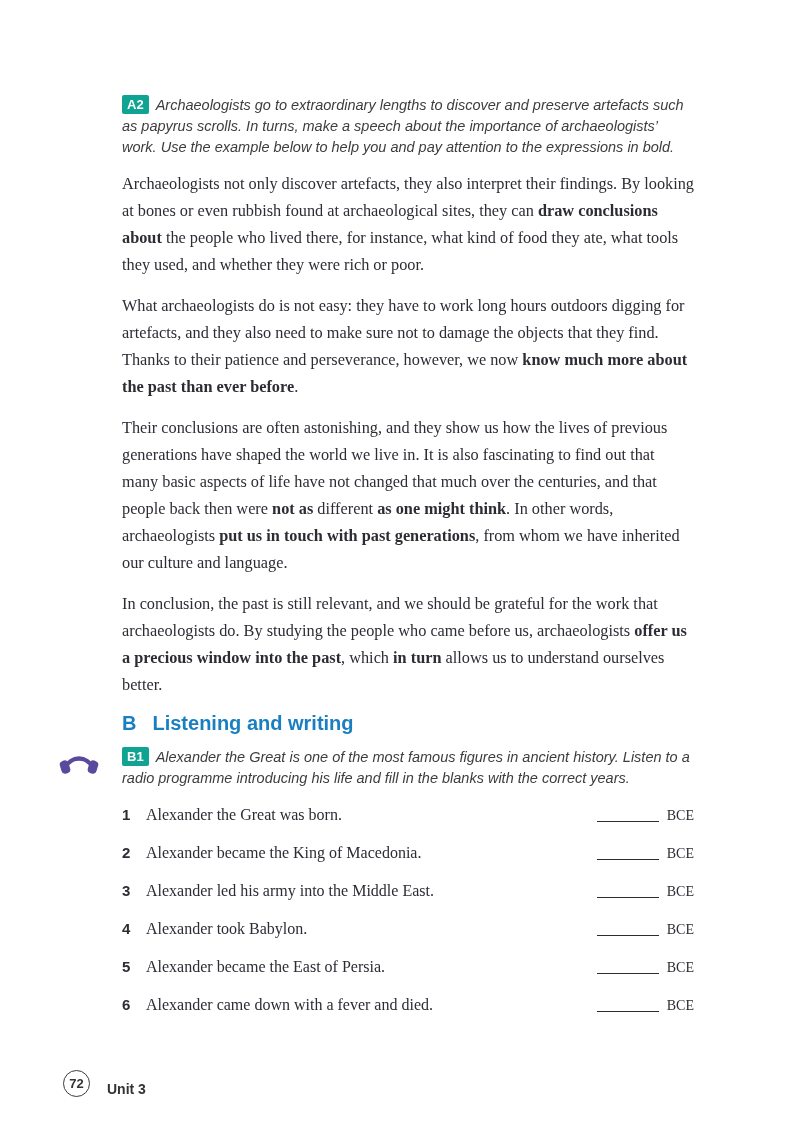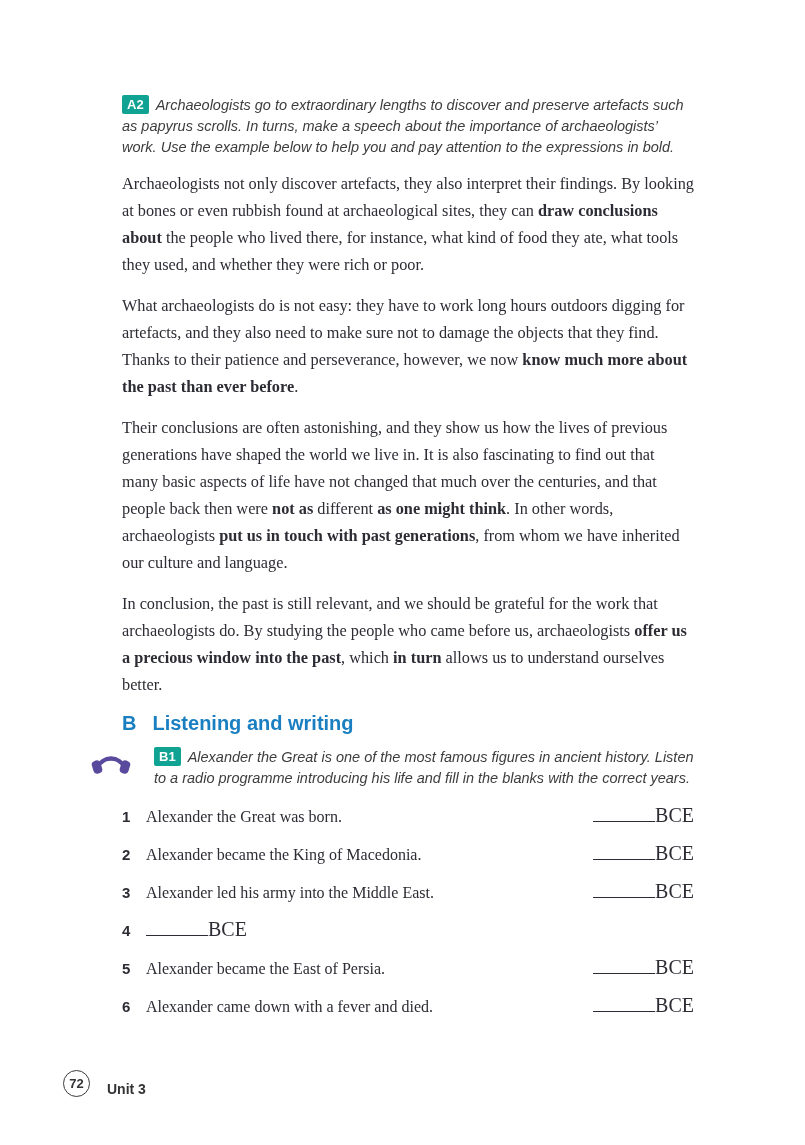--- a/index.html
+++ b/index.html
@@ -46,21 +46,21 @@
   }
   .speech strong { font-weight: bold; }
   .b-heading {
     font-family: "Liberation Sans", sans-serif;
     font-weight: bold;
     font-size: 20px;
     color: var(--blue, #1a7fc1);
     margin: 2px 0 12px 0;
   }
   .b-heading .b-letter { margin-right: 16px; }
-  .b1-block { position: relative; margin-bottom: 16px; margin-left: 32px; }
+  .b1-block { position: relative; margin-bottom: 16px; }
   .headphones {
     position: absolute;
     left: -64px; top: -5px;
     width: 42px; height: 36px;
   }
   .listening .row {
     display: flex;
     align-items: baseline;
     font-size: 16px;
     line-height: 20px;
@@ -78,21 +78,22 @@
   .listening .blank {
     flex: 0 0 62px;
     width: 62px;
     border-bottom: 1.5px solid #2c2c34;
     height: 15px;
     align-self: flex-end;
     margin-bottom: 3px;
   }
   .listening .bce {
     flex: 0 0 auto;
-    font-size: 20px;
+    margin-left: 8px;
+    font-size: 14px;
   }
   .page-footer {
     position: absolute;
     left: 63px; top: 1070px;
     display: flex;
     align-items: flex-end;
     font-family: "Liberation Sans", sans-serif;
     color: #333336;
   }
   .page-circle {
@@ -154,20 +155,21 @@
         <span class="bce">BCE</span>
       </div>
       <div class="row">
         <span class="num">3</span>
         <span class="item-text">Alexander led his army into the Middle East.</span>
         <span class="blank"></span>
         <span class="bce">BCE</span>
       </div>
       <div class="row">
         <span class="num">4</span>
+        <span class="item-text">Alexander took Babylon.</span>
         <span class="blank"></span>
         <span class="bce">BCE</span>
       </div>
       <div class="row">
         <span class="num">5</span>
         <span class="item-text">Alexander became the East of Persia.</span>
         <span class="blank"></span>
         <span class="bce">BCE</span>
       </div>
       <div class="row">

